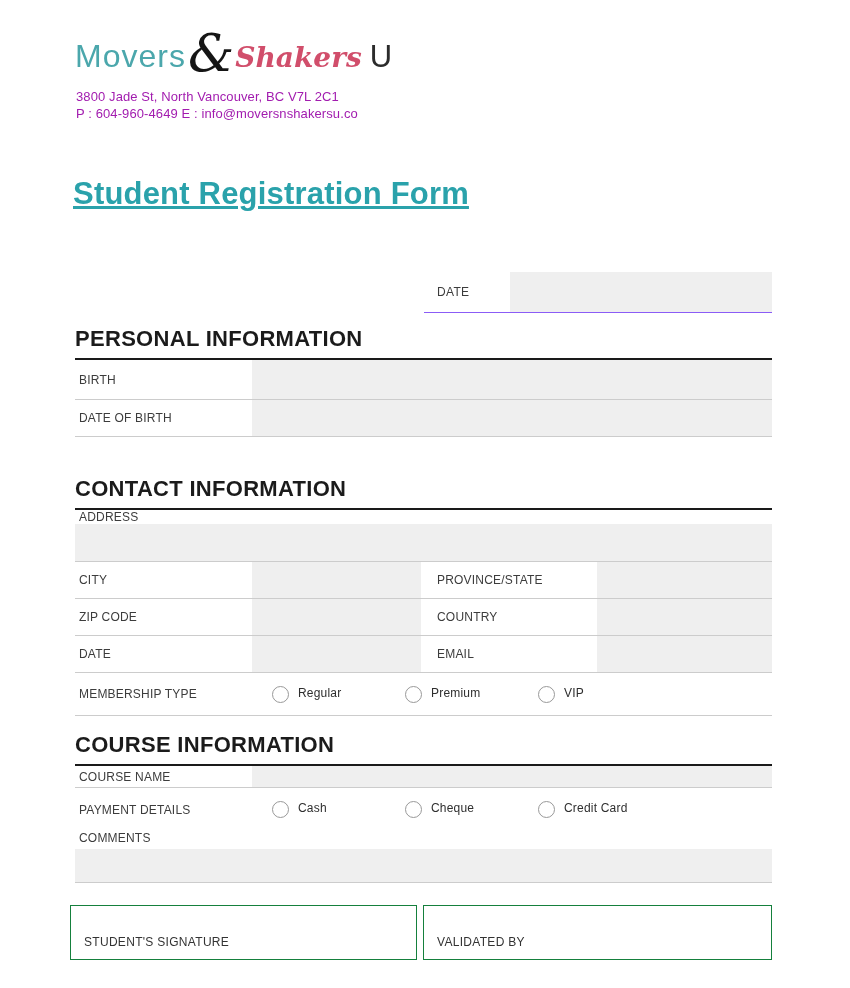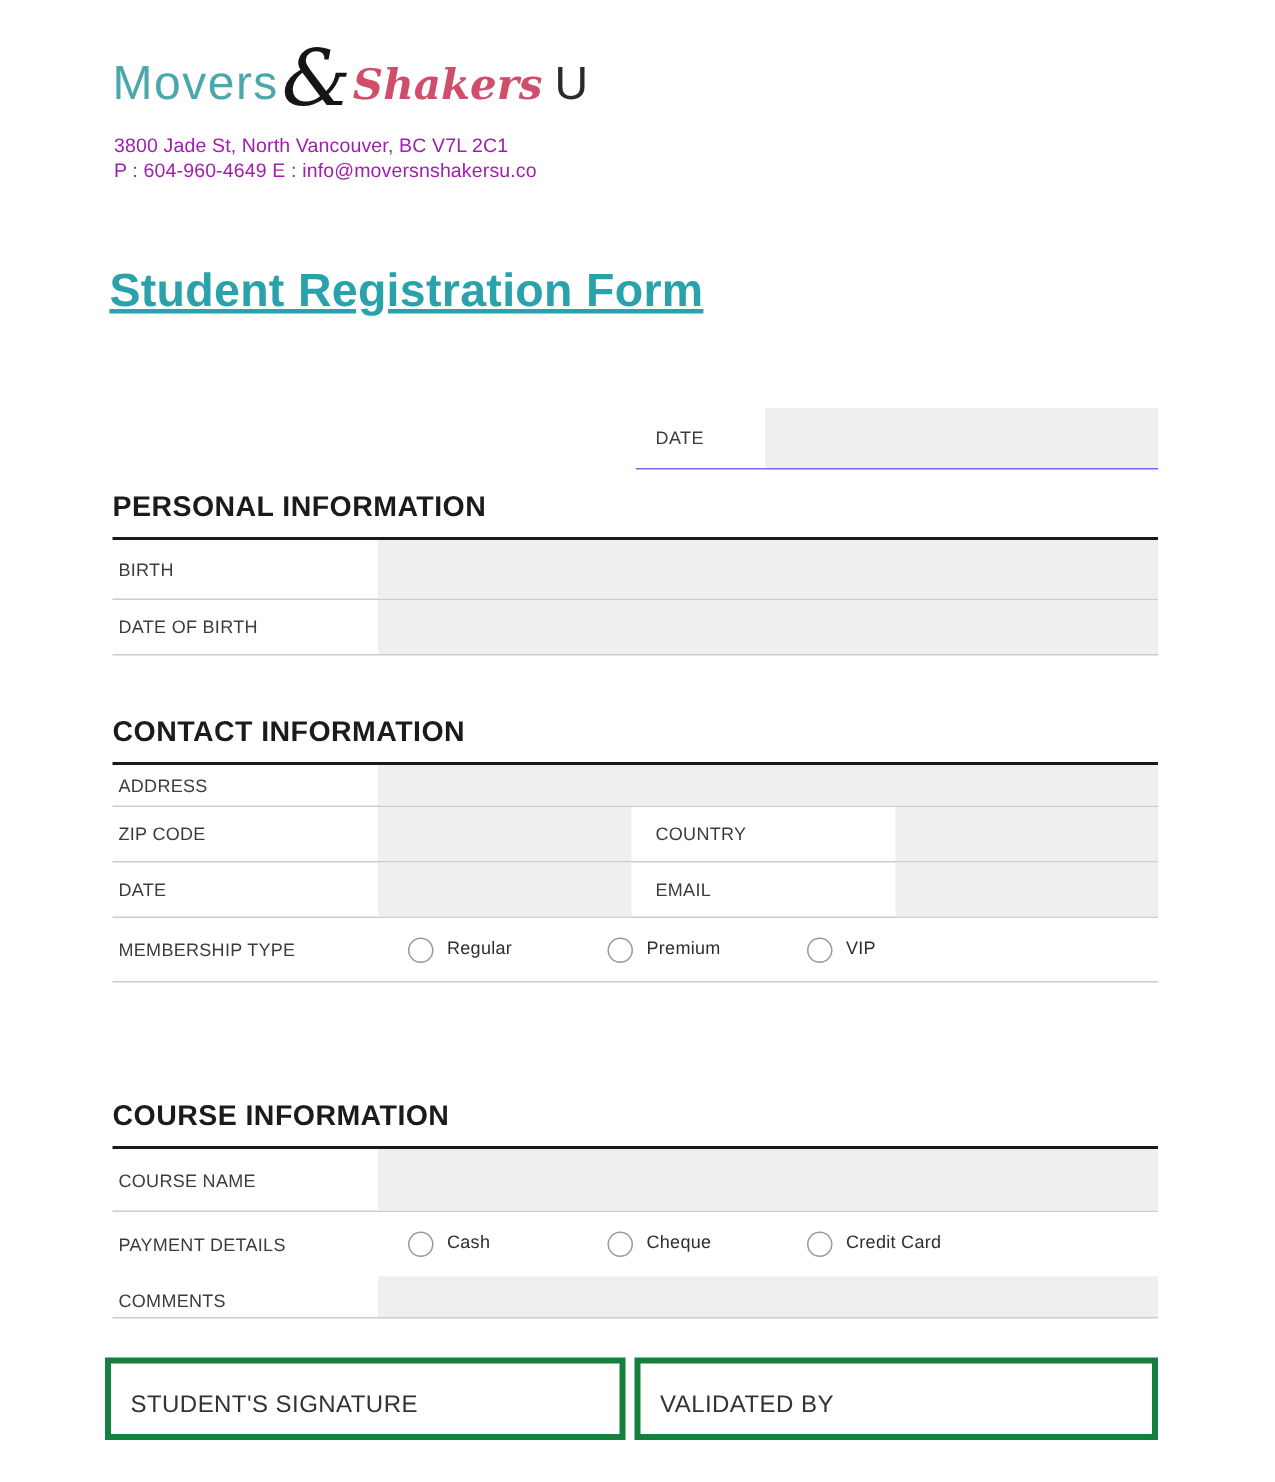--- a/index.html
+++ b/index.html
@@ -100,40 +100,40 @@
   
   .section {
     position: absolute;
     left: 75px;
     width: 697px;
   }
   .section-personal { top: 328px; }
   .section-contact  { top: 478px; }
   .section-course   { top: 734px; }
   .section-title {
-    font-size: 19px;
+    font-size: 22px;
     font-weight: 700;
     letter-spacing: 0.3px;
     color: #1b1b1b;
     line-height: 22px;
     padding-bottom: 8px;
     border-bottom: 2px solid #1a1a1a;
   }
   .row {
     display: flex;
     box-sizing: border-box;
     border-bottom: 1px solid #cccccc;
     align-items: stretch;
   }
   .row.no-line { border-bottom: none; }
   .h40 { height: 40px; }
-  .h38 { height: 28px; }
+  .h38 { height: 52px; flex-direction: column; }
   .h37 { height: 37px; }
   .h43 { height: 43px; }
-  .h34 { height: 42px; }
+  .h34 { height: 22px; }
   .field-label {
     width: 177px;
     box-sizing: border-box;
     padding-left: 4px;
     display: flex;
     align-items: center;
     font-size: 12px;
     letter-spacing: 0.2px;
     color: #3c3c3c;
     flex: none;
@@ -170,25 +170,25 @@
   .signature-row {
     position: absolute;
     left: 70px;
     top: 905px;
     width: 702px;
     display: flex;
   }
   .sig-box {
     height: 55px;
     box-sizing: border-box;
-    border: 4px solid #15803d;
+    border: 1px solid #15803d;
     display: flex;
     align-items: flex-end;
     padding: 0 0 10px 13px;
-    font-size: 16px;
+    font-size: 12px;
     letter-spacing: 0.3px;
     color: #333333;
     background: #ffffff;
   }
   .sig-box.left  { width: 347px; margin-right: 6px; }
   .sig-box.right { width: 349px; }
 </style>
 </head>
 <body>
 
@@ -224,20 +224,26 @@
     </div>
   </div>
 
   <div class="section section-contact">
     <div class="section-title">CONTACT INFORMATION</div>
     <div class="row h38">
       <span class="field-label">ADDRESS</span>
       <div class="field-input"></div>
     </div>
     <div class="row h37">
+      <span class="field-label">CITY</span>
+      <div class="field-input half"></div>
+      <span class="field-label second">PROVINCE/STATE</span>
+      <div class="field-input"></div>
+    </div>
+    <div class="row h37">
       <span class="field-label">ZIP CODE</span>
       <div class="field-input half"></div>
       <span class="field-label second">COUNTRY</span>
       <div class="field-input"></div>
     </div>
     <div class="row h37">
       <span class="field-label">DATE</span>
       <div class="field-input half"></div>
       <span class="field-label second">EMAIL</span>
       <div class="field-input"></div>

